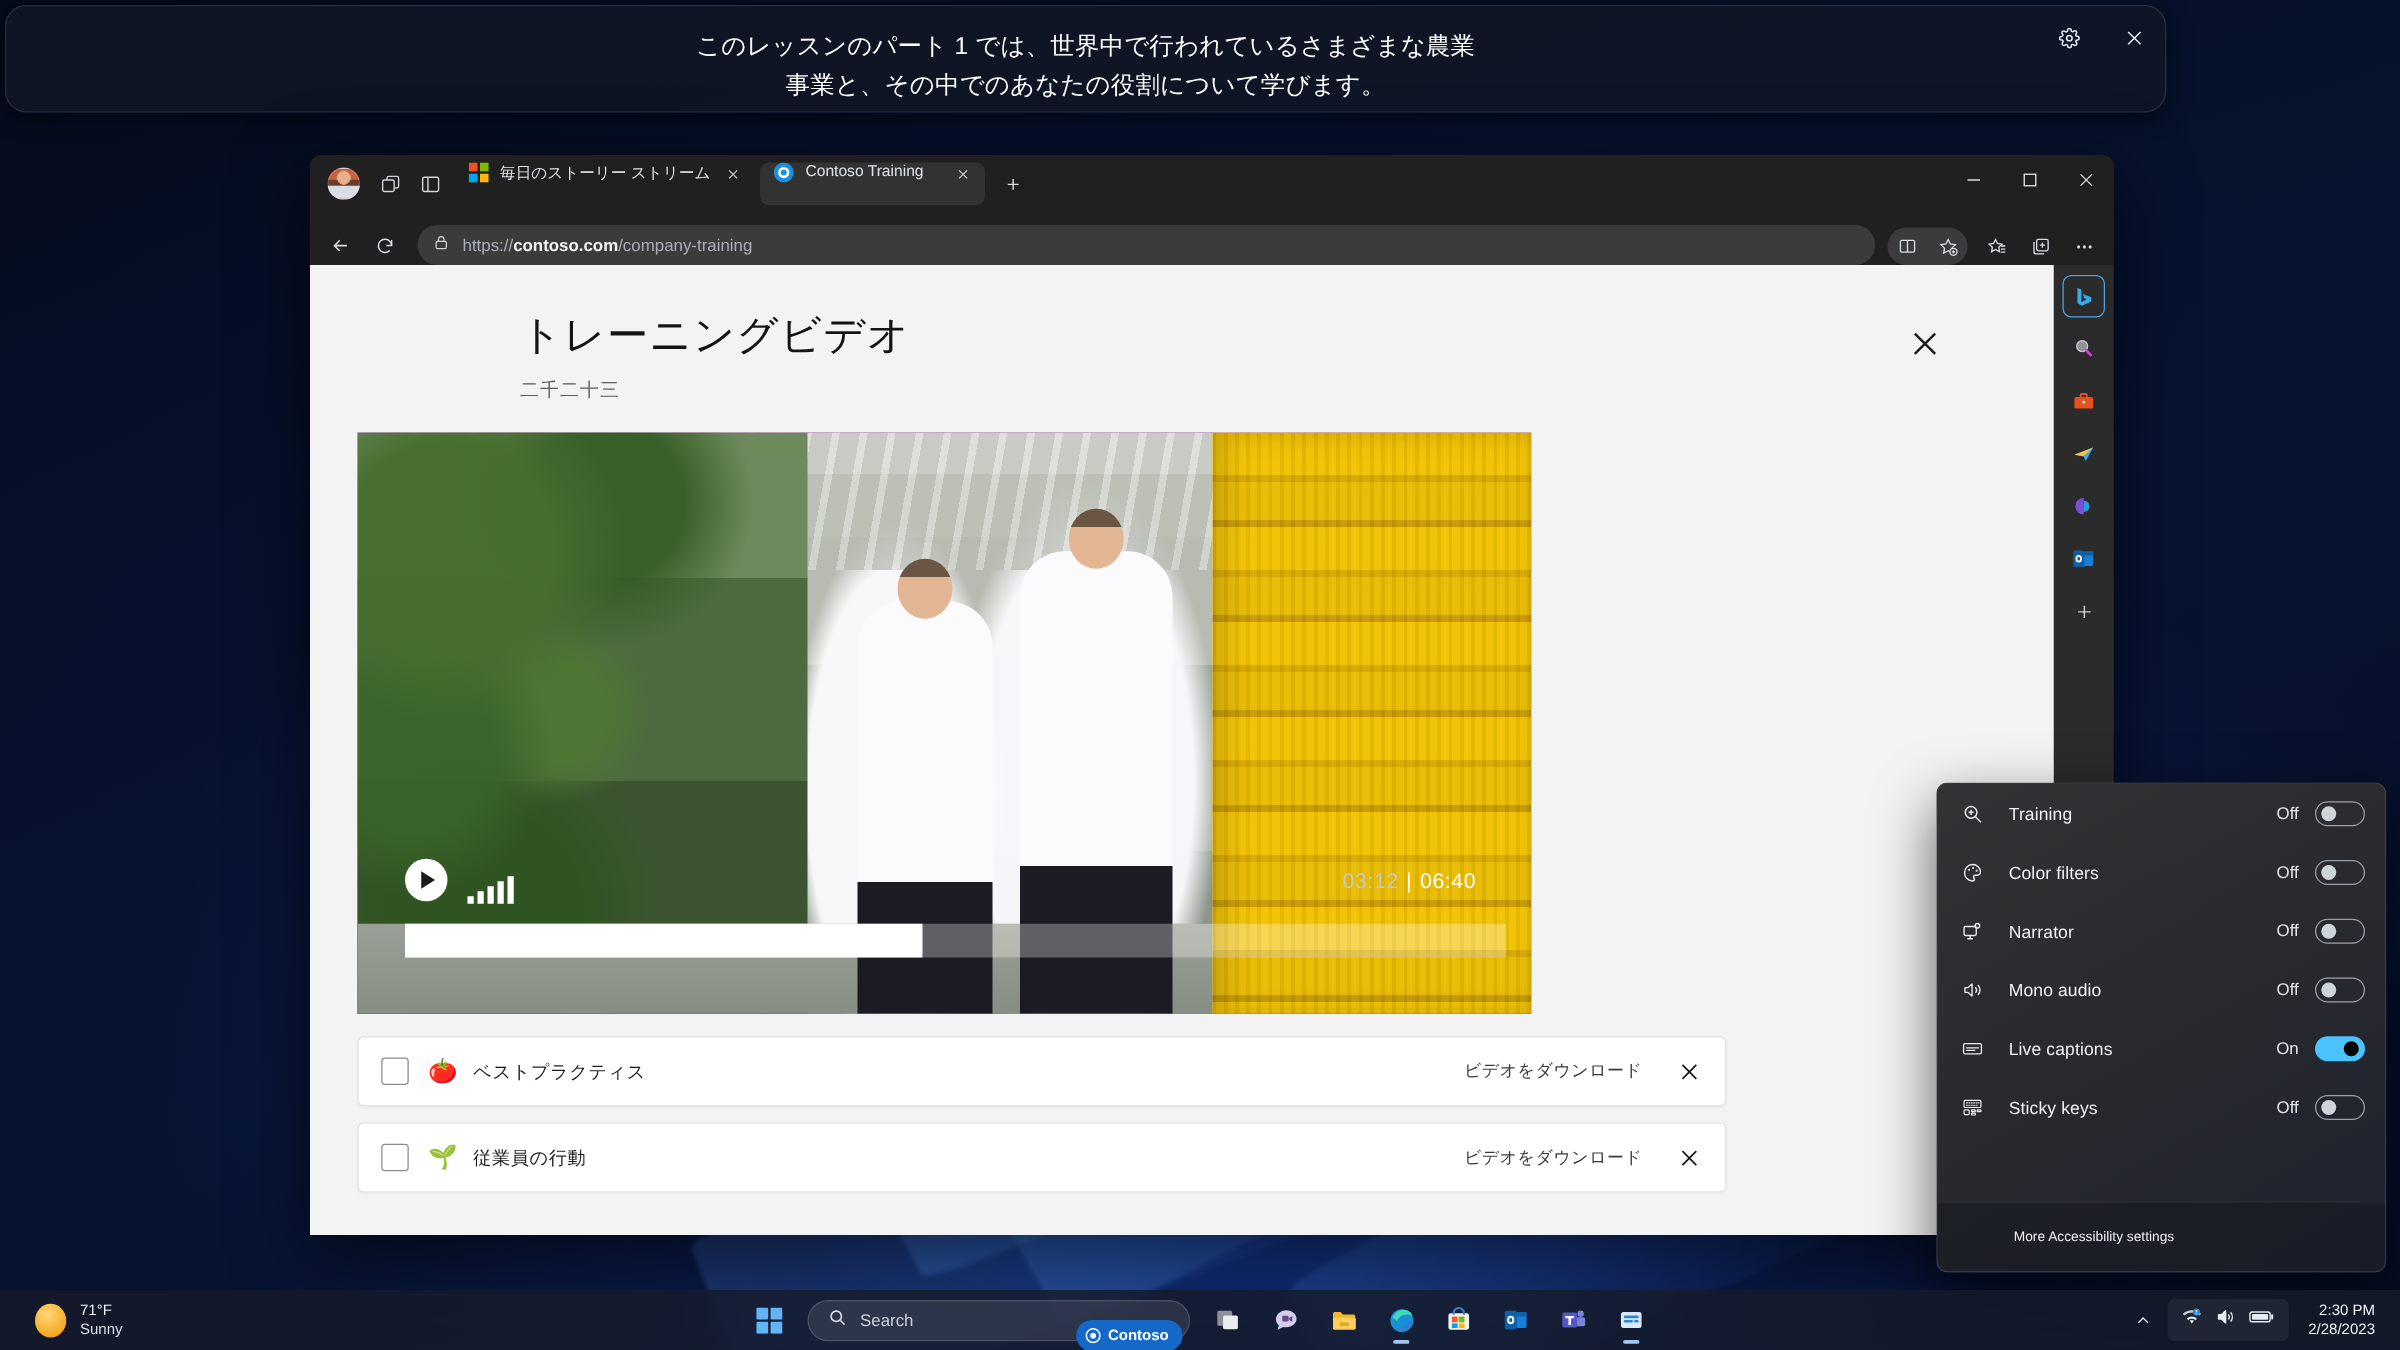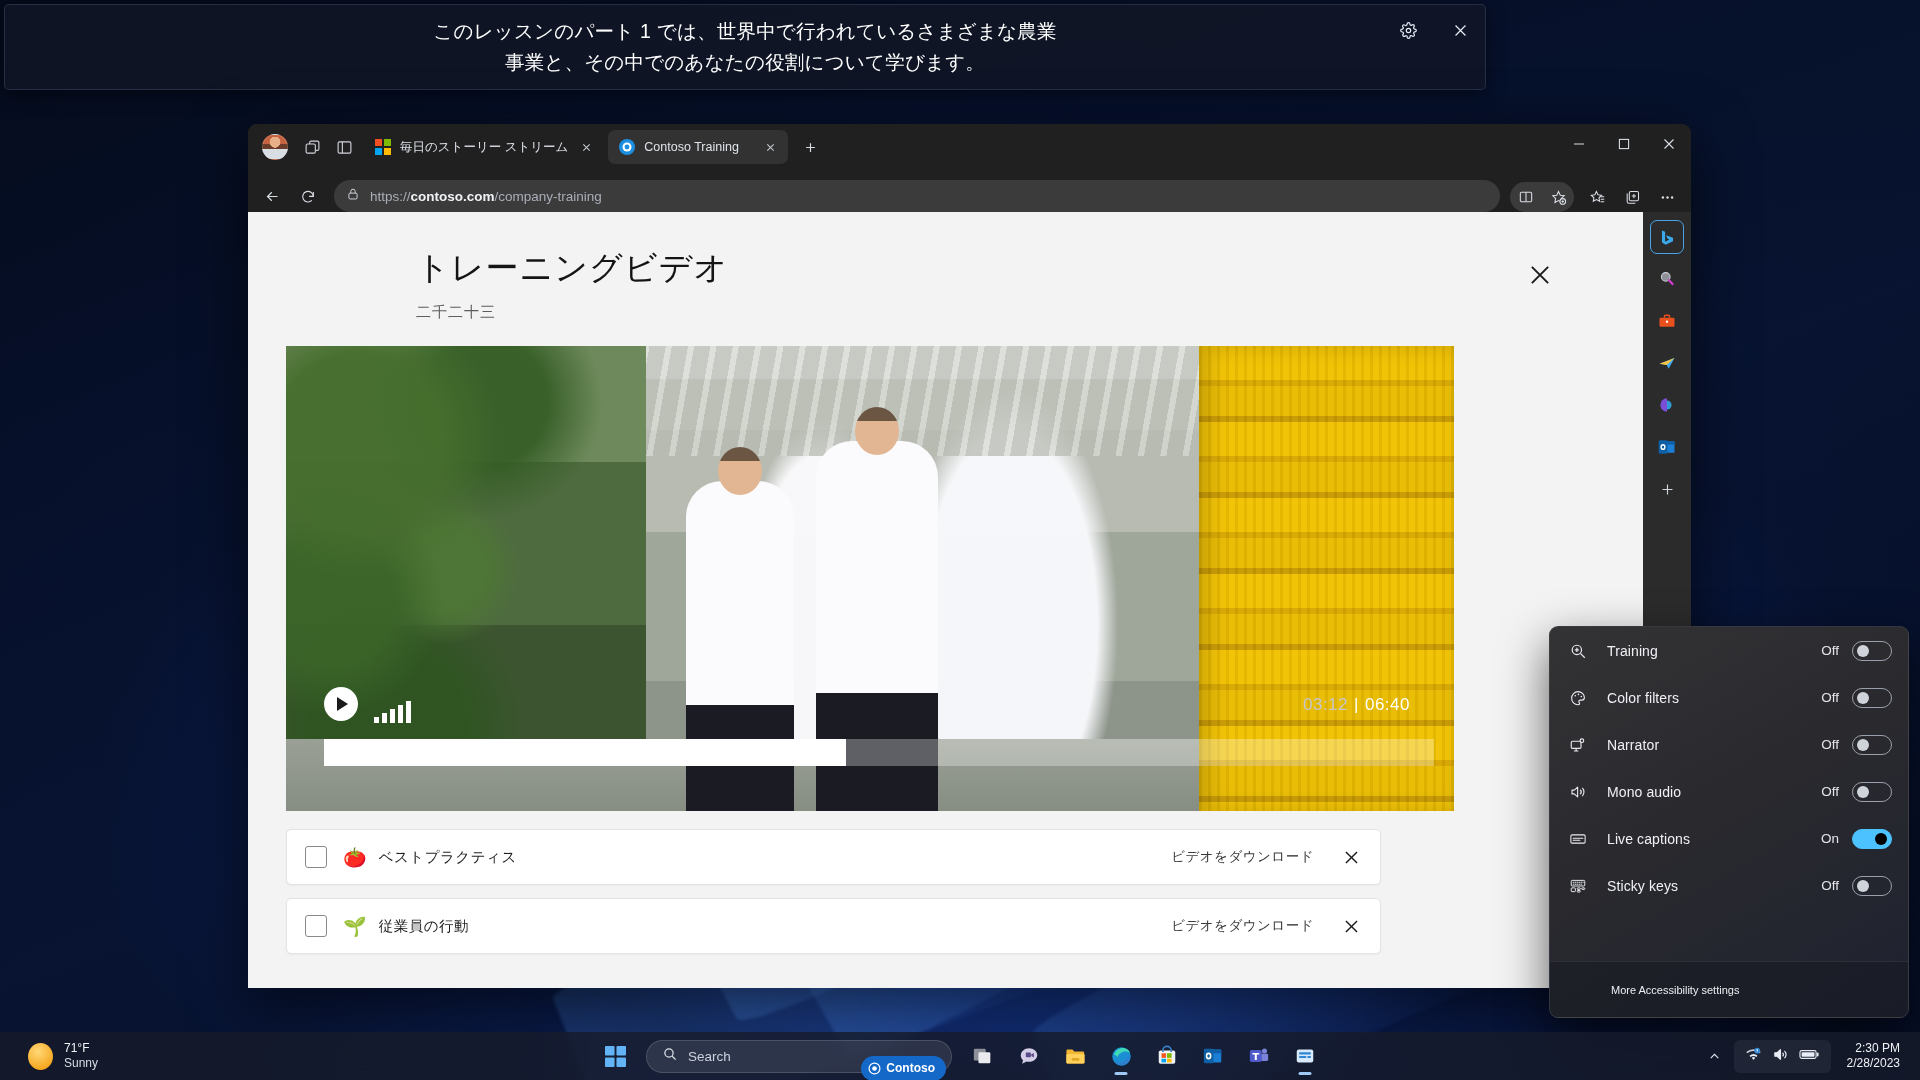--- a/index.html
+++ b/index.html
@@ -35,25 +35,25 @@
   .r5 { left: 1020px; top: 840px; width: 820px; height: 160px; transform: rotate(-24deg); opacity: .3; }
   .glow {
     position: absolute; left: 430px; top: 470px; width: 1100px; height: 620px;
     background: radial-gradient(ellipse at 50% 50%, rgba(60,130,255,0.35), rgba(30,80,200,0) 70%);
     filter: blur(40px);
   }
 
   
   #caption-bar {
     position: absolute; left: 4px; top: 4px;
-    width: 1482px; height: 86px;
+    width: 1729px; height: 86px;
     background: rgba(16,22,38,0.93);
     border: 1px solid rgba(120,140,180,0.22);
-    border-radius: 5px;
-    display: flex; align-items: flex-start;
+    border-radius: 17px;
+    display: flex; align-items: center;
     box-shadow: 0 3px 18px rgba(0,0,0,0.5);
   }
   #caption-text {
     flex: 1;
     color: #fff;
     font-size: 19.5px;
     line-height: 31px;
     text-align: center;
     padding: 11px 120px 0 120px;
     white-space: pre-line;
@@ -98,21 +98,21 @@
     flex: none;
   }
   .tb-icon {
     width: 32px; height: 30px; flex: none;
     display: flex; align-items: center; justify-content: center;
     color: #cfd3da; border-radius: 5px; cursor: pointer;
   }
 
   .tab {
     height: 34px; border-radius: 7px;
-    display: flex; align-items: center; gap: 9px;
+    display: flex; gap: 9px;
     padding: 0 8px 0 11px;
     max-width: 260px; min-width: 180px;
     color: #dfe3ea; font-size: 12.5px;
     cursor: pointer; flex: none;
     margin-left: 4px;
   }
   .tab.inactive { background: transparent; }
   .tab.active { background: #323232; }
   .tab-title {
     flex: 1; overflow: hidden; white-space: nowrap; text-overflow: ellipsis;
@@ -203,21 +203,21 @@
   #page-close {
     position: absolute; right: 86px; top: 46px;
     width: 34px; height: 34px;
     display: flex; align-items: center; justify-content: center;
     cursor: pointer; color: #1a1a1a;
   }
 
   
   #video-wrap {
     margin: 24px 0 0 -130px;
-    width: 1168px; height: 465px;
+    width: 939px; height: 465px;
     position: relative; overflow: hidden;
     background: #a21caf;
   }
   #video-img {
     position: absolute; inset: 0;
     background:
       
       linear-gradient(90deg, rgba(0,0,0,0) 0 61%, rgba(0,0,0,0) 61%),
       radial-gradient(ellipse 120px 300px at 46% 62%, rgba(250,250,252,0.97) 0 60%, rgba(250,250,252,0) 72%),
       radial-gradient(ellipse 150px 330px at 62% 60%, rgba(248,249,252,0.97) 0 58%, rgba(248,249,252,0) 72%),

